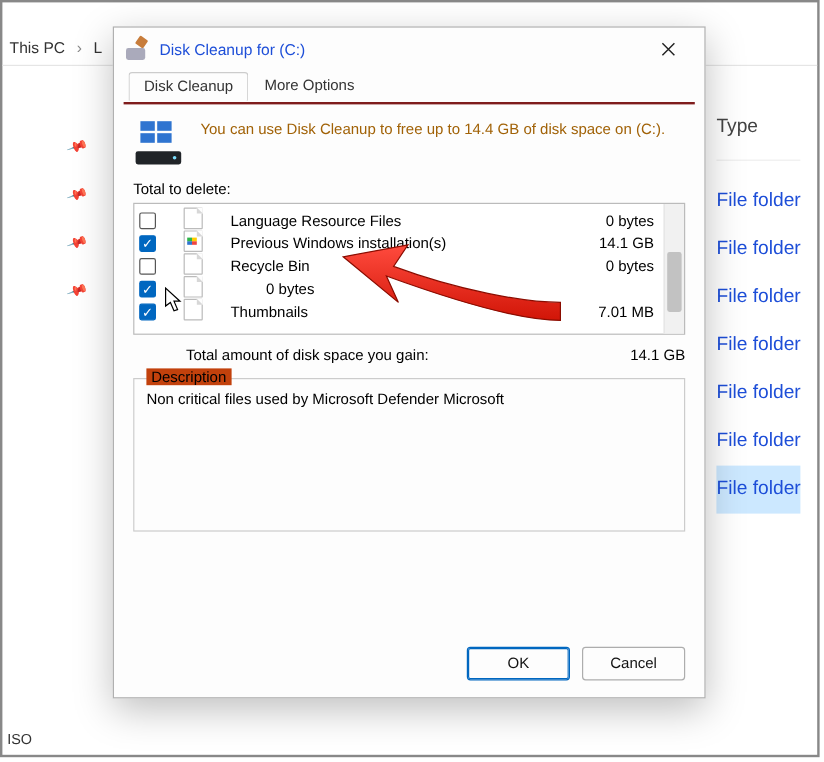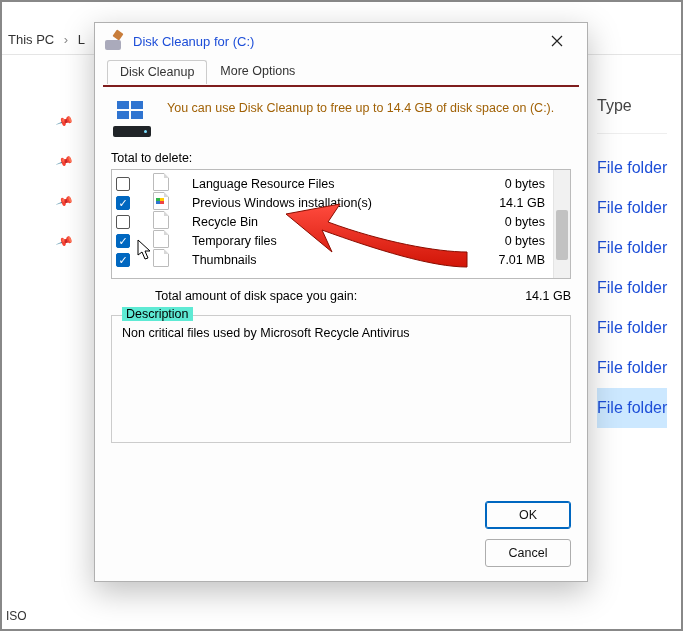--- a/index.html
+++ b/index.html
@@ -313,36 +313,35 @@
     margin-top: 12px;
     padding: 10px 10px 16px;
     position: relative;
     height: 128px;
     box-sizing: border-box;
   }
   .groupbox .legend {
     position: absolute;
     top: -9px;
     left: 10px;
-    background: #5eead4;
+    background: #c2410c;
     padding: 0 4px;
     font-size: 12.5px;
   }
   .desc-text {
     font-size: 12.5px;
     color: #000;
   }
   
   .button-row {
     position: absolute;
     right: 16px;
     bottom: 14px;
     display: flex;
     gap: 10px;
-    flex-direction: column;
   }
   .btn {
     min-width: 84px;
     height: 26px;
     background: #fdfdfd;
     border: 1px solid #adadad;
     border-radius: 3px;
     font-size: 12.5px;
     color: #111;
     display: inline-flex;
@@ -467,21 +466,20 @@
             </div>
             <div class="file-row">
               <span class="chk"></span>
               <span class="row-icon"></span>
               <span class="row-label">Recycle Bin</span>
               <span class="row-size">0 bytes</span>
             </div>
             <div class="file-row">
               <span class="chk checked">✓</span>
               <span class="row-icon"></span>
-              <span class="row-label">Temporary files</span>
               <span class="row-size">0 bytes</span>
             </div>
             <div class="file-row">
               <span class="chk checked">✓</span>
               <span class="row-icon"></span>
               <span class="row-label">Thumbnails</span>
               <span class="row-size">7.01 MB</span>
             </div>
           </div>
         <div class="files-scrollbar">
@@ -490,21 +488,21 @@
       </div>
 
       <div class="total-row">
         <span>Total amount of disk space you gain:</span>
         <span class="spacer"></span>
         <span>14.1 GB</span>
       </div>
 
       <div class="groupbox">
         <div class="legend">Description</div>
-        <div class="desc-text">Non critical files used by Microsoft Recycle Antivirus</div>
+        <div class="desc-text">Non critical files used by Microsoft Defender Microsoft</div>
       </div>
     </div>
 
     <div class="button-row">
       <div class="btn primary">OK</div>
       <div class="btn">Cancel</div>
     </div>
   </div>
 
   <svg class="arrow-ann" viewBox="0 0 200 120">

